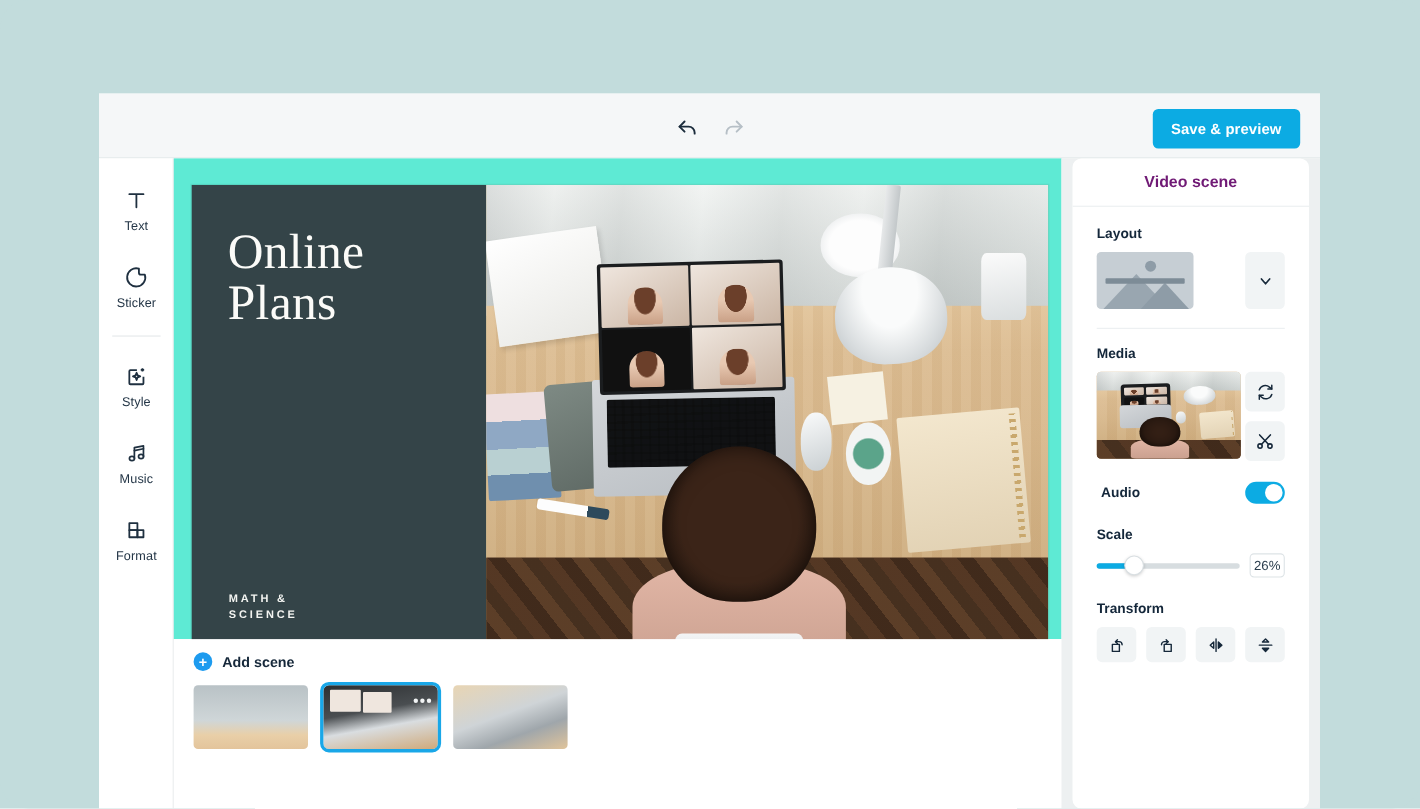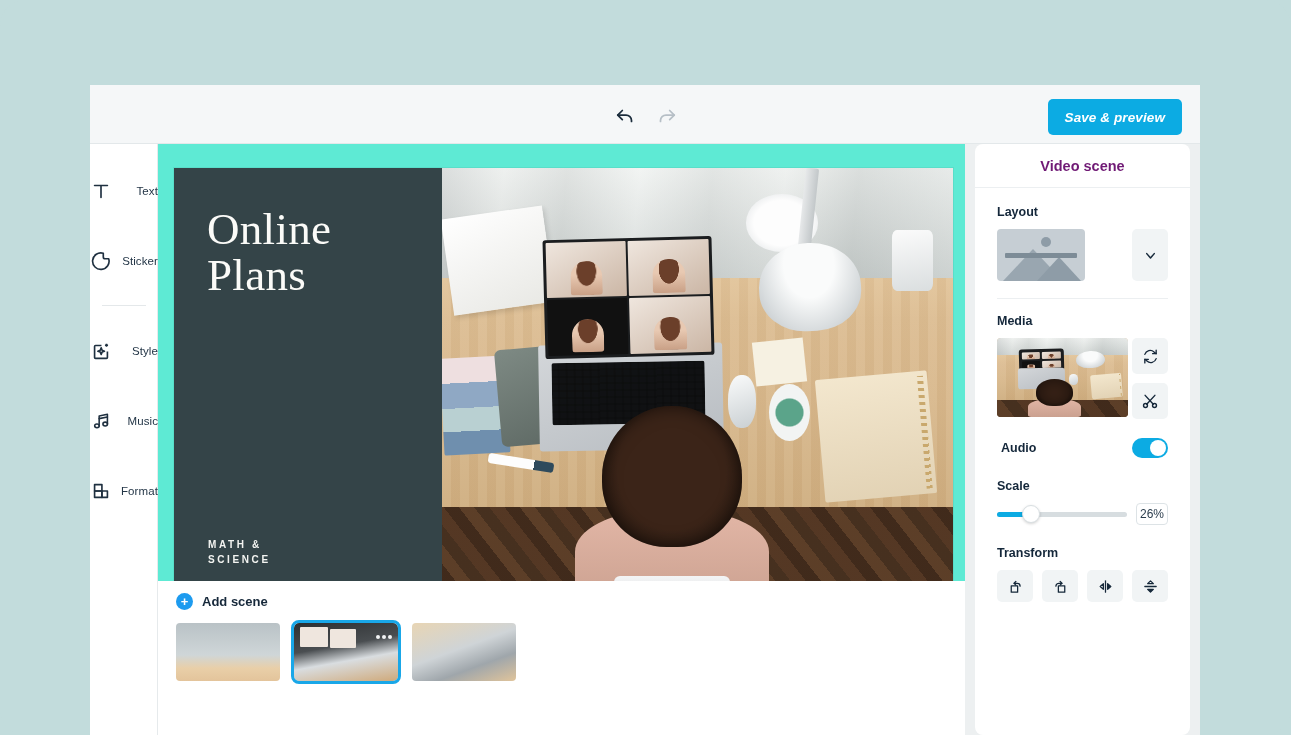--- a/index.html
+++ b/index.html
@@ -44,35 +44,35 @@
   }
   .save-btn {
     position: absolute; right: 18px; top: 14px;
     height: 36px; padding: 0 17px;
     background: #0cabe3;
     color: #fff;
     border: none; border-radius: 5px;
     font-size: 13.5px; font-weight: bold;
     letter-spacing: .1px;
     cursor: pointer;
-    display: flex; align-items: center; font-style: italic;
+    display: flex; align-items: center;
   }
 
   
   .rail {
     position: absolute; left: 0; top: 59px;
     width: 68px; bottom: 0;
     background: #ffffff;
     border-right: 1px solid #e6eaec;
     padding-top: 12px;
   }
   .rail-item {
     width: 68px; height: 70px;
-    display: flex; flex-direction: row;
-    align-items: center; justify-content: space-between;
+    display: flex; flex-direction: column;
+    align-items: center; justify-content: center;
     gap: 7px; cursor: pointer;
     color: #1f2f3d;
   }
   .rail-item .rail-label {
     font-size: 11.5px; color: #243647; letter-spacing: .1px;
   }
   .rail-divider {
     width: 44px; height: 1px; background: #e4e8ea;
     margin: 9px auto 10px auto;
   }

